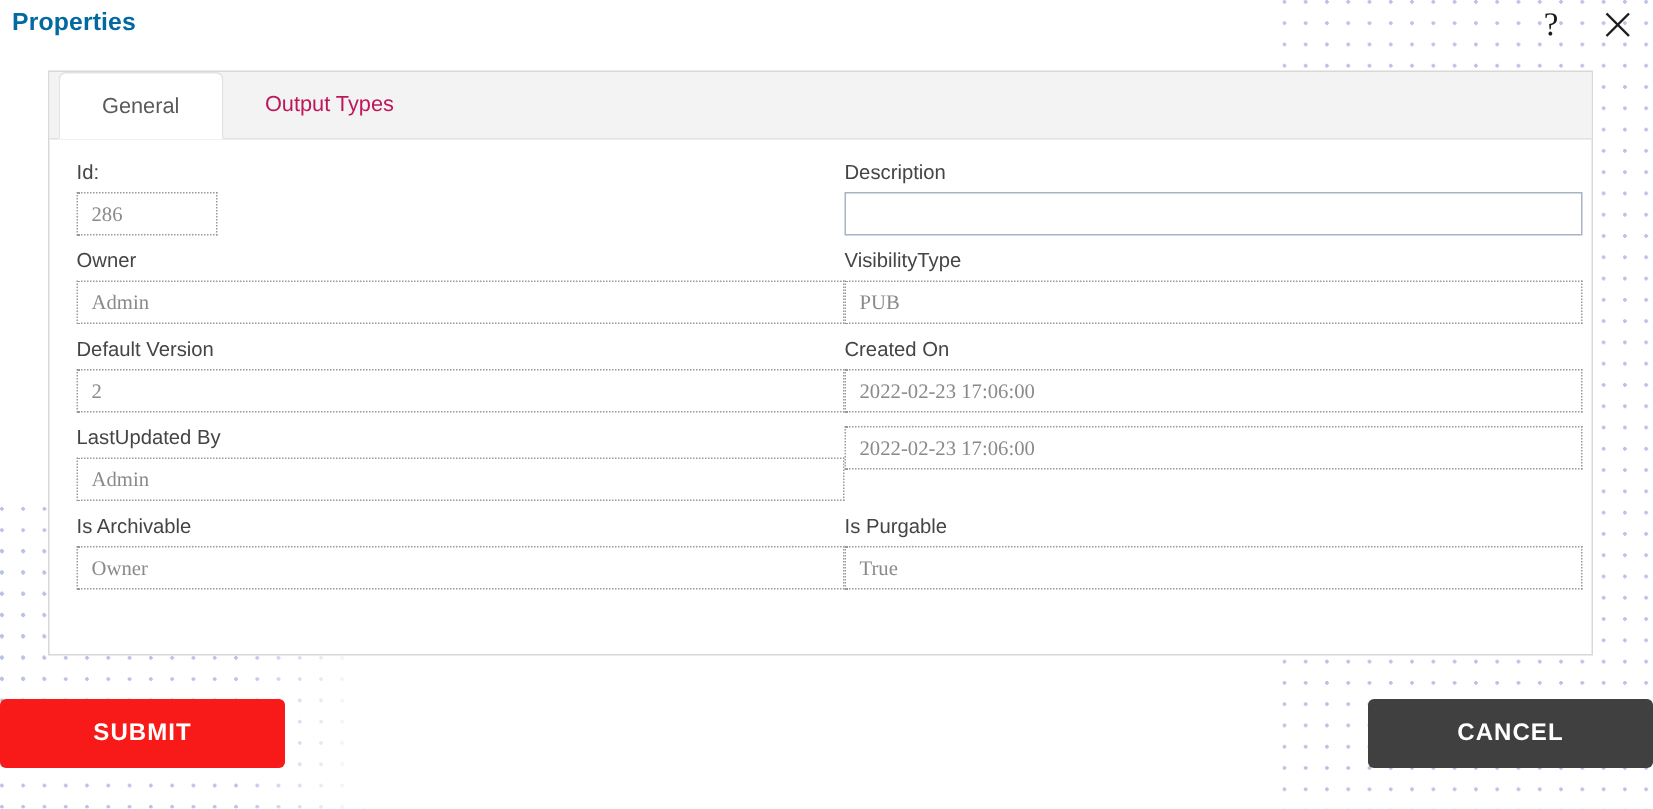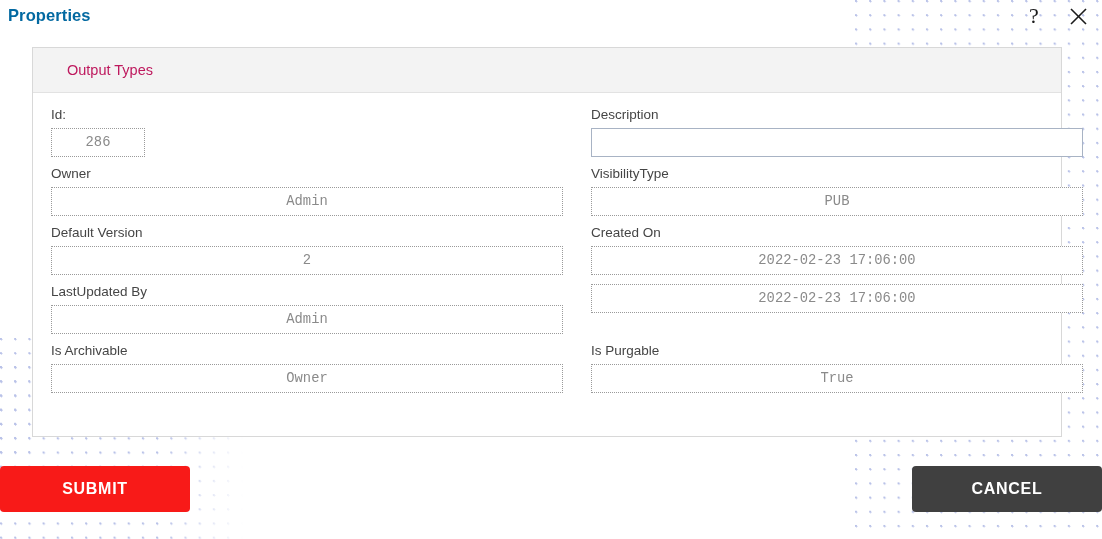--- a/index.html
+++ b/index.html
@@ -146,21 +146,21 @@
   }
 
   
   .form-body {
     position: relative;
     padding: 14px 18px 10px 18px;
     box-sizing: border-box;
   }
   .form-row {
     display: flex;
-    gap: 28px;
+    gap: 0;
     margin-bottom: 9px;
   }
   .col-left {
     width: 512px;
     flex: none;
   }
   .col-right {
     width: 492px;
     flex: none;
   }
@@ -182,22 +182,21 @@
     height: 29px;
     line-height: 27px;
     box-sizing: border-box;
     padding: 0 9px;
     font-size: 13.8px;
     color: #8a8a8a;
     background: #ffffff;
     width: 100%;
     overflow: hidden;
     white-space: nowrap;
-    font-family: Liberation Mono, monospace;
-    text-align: center;
+    font-family: Liberation Serif, serif;
   }
   .fld-input.readonly {
     border: 1px dotted #9a9a9a;
   }
   .fld-input.editable {
     border: 1px solid #a8b3c4;
     color: #5c5c5c;
   }
 
   
@@ -247,20 +246,23 @@
         <line x1="2" y1="2" x2="17" y2="17" stroke="#1b1b1b" stroke-width="1.6"></line>
         <line x1="17" y1="2" x2="2" y2="17" stroke="#1b1b1b" stroke-width="1.6"></line>
       </svg>
     </div>
   </div>
 </div>
 
 <div class="panel">
 
   <div class="tabstrip">
+    <div class="tab active">
+      <span>General</span>
+    </div>
     <div class="tab">
       <span>Output Types</span>
     </div>
   </div>
 
   <div class="form-body">
 
     <div class="form-row">
       <div class="col-left narrow-wrap">
         <div class="fld-id">

